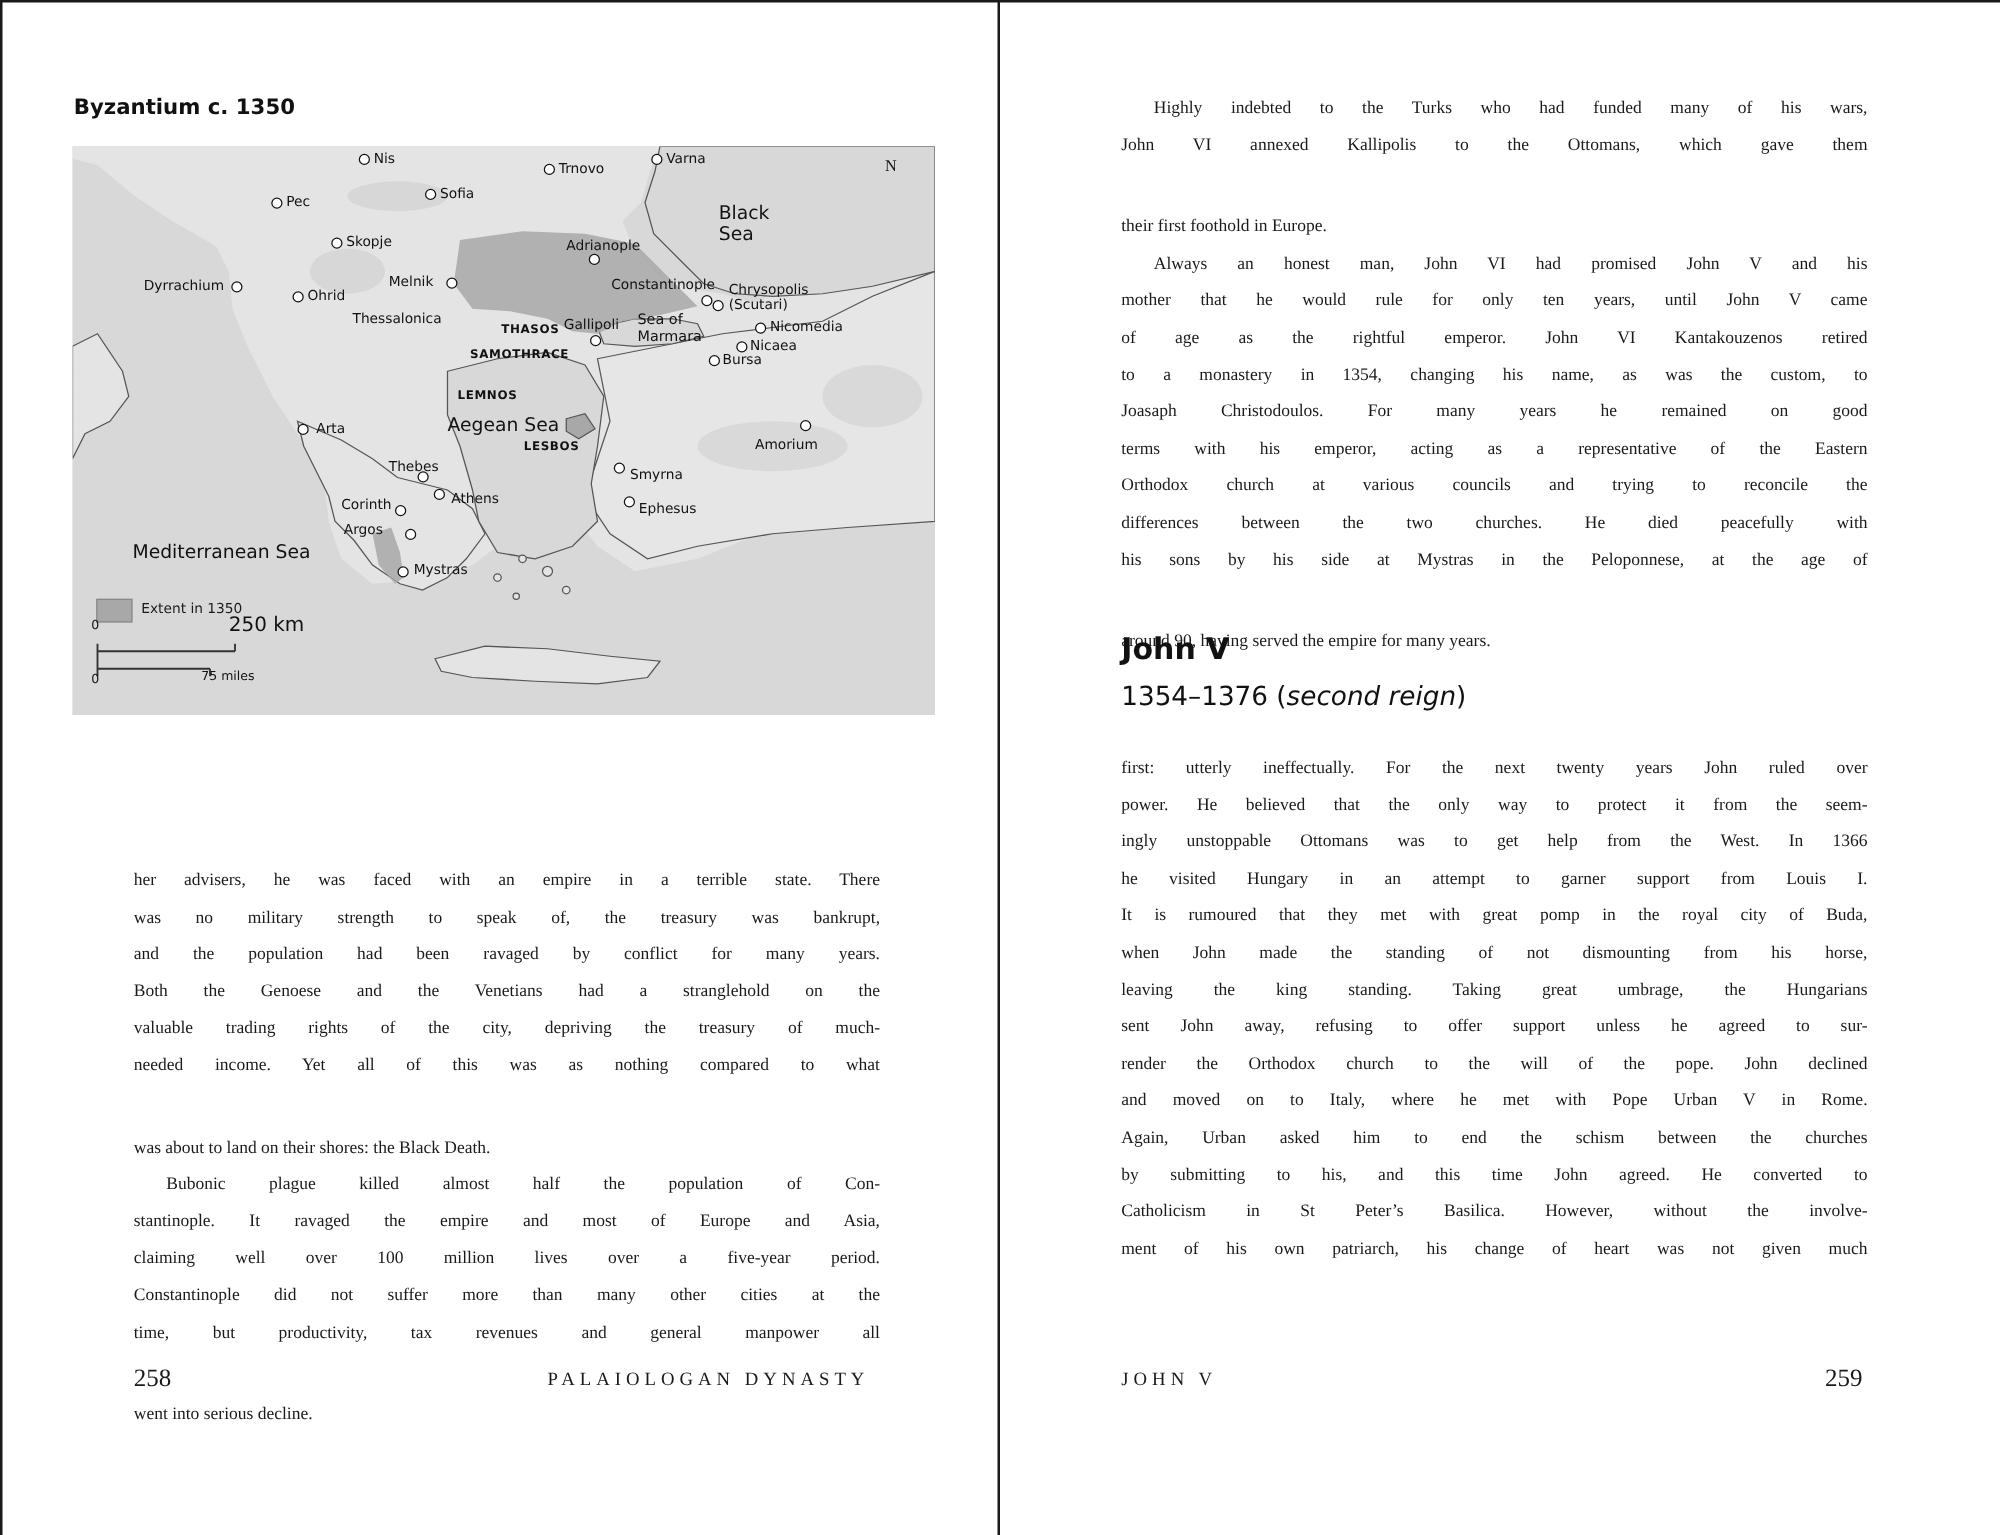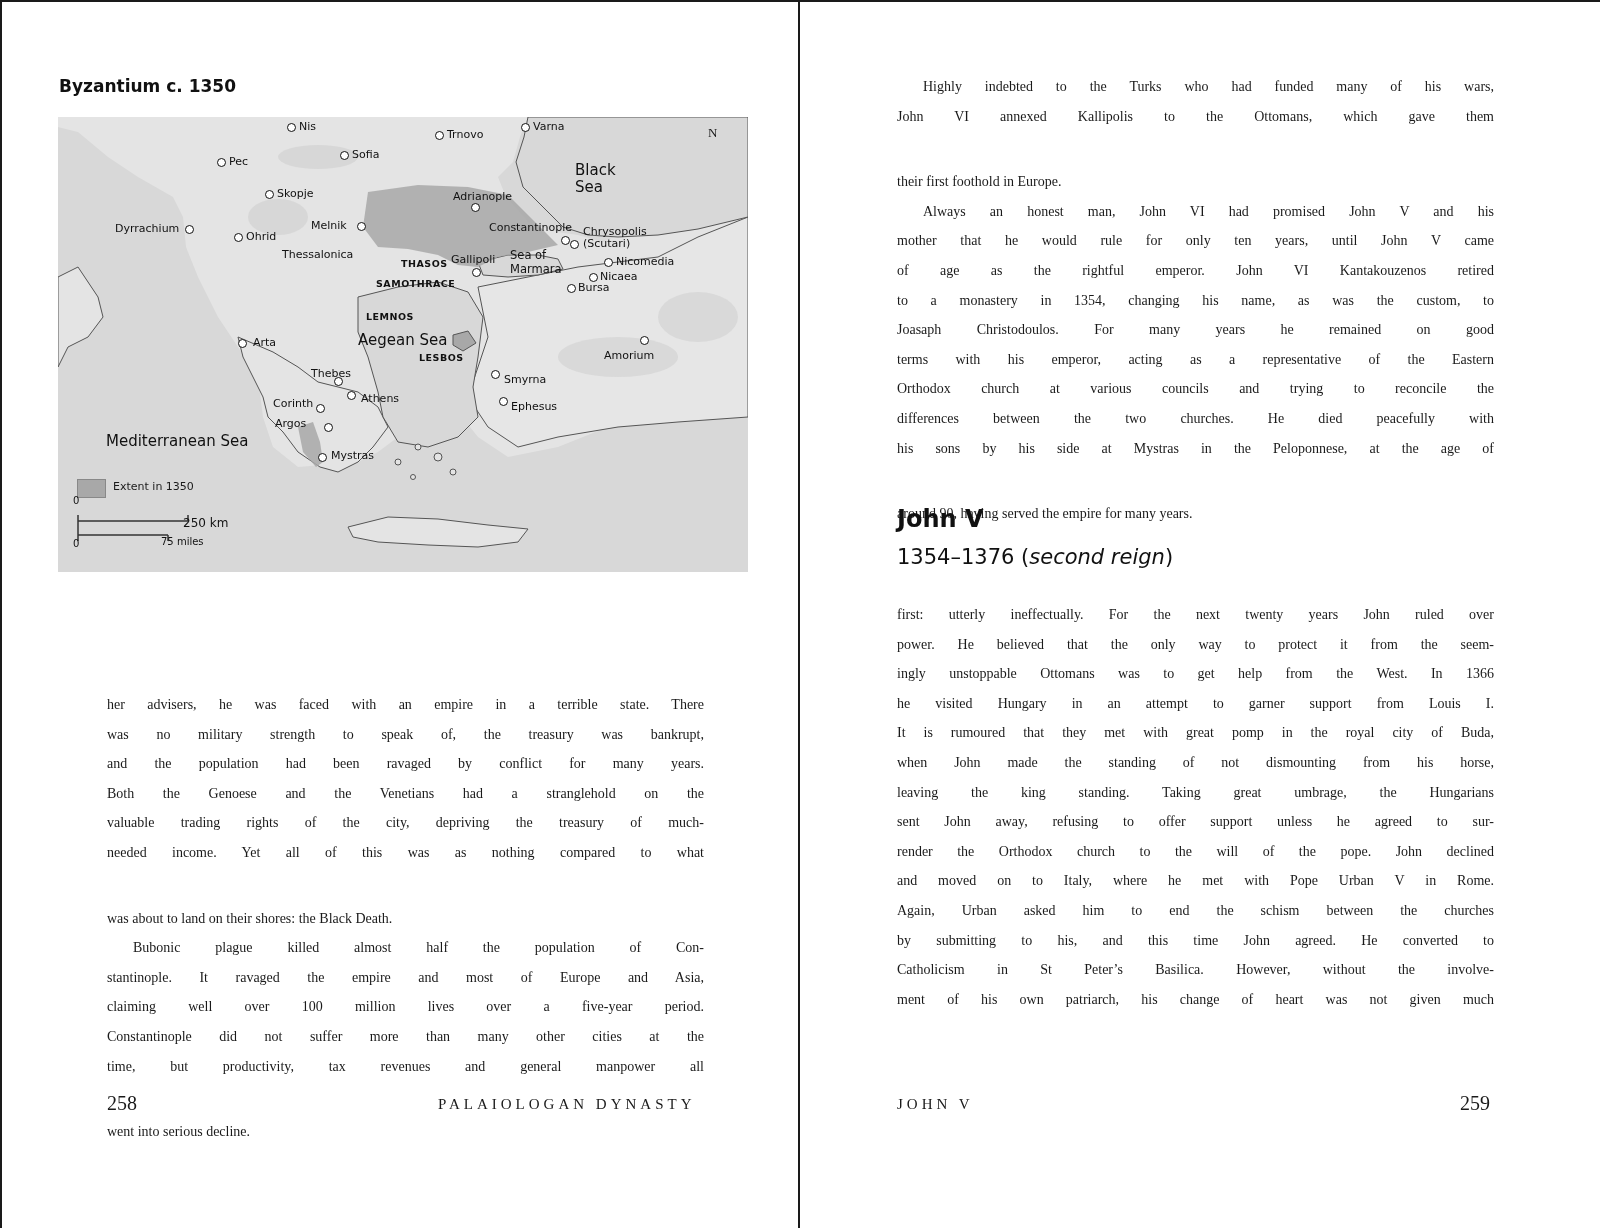--- a/index.html
+++ b/index.html
@@ -182,21 +182,21 @@
     <div class="city-dot" style="left:266px;top:306px;"></div>
     <div class="map-label" style="left:217px;top:300px;">Argos</div>
 
     <div class="city-dot" style="left:260px;top:336px;"></div>
     <div class="map-label" style="left:273px;top:332px;">Mystras</div>
 
     <div class="legend-swatch"></div>
     <div class="legend-text">Extent in 1350</div>
 
     <div class="map-label" style="left:15px;top:378px;font-size:10px;">0</div>
-    <div class="map-label" style="left:125px;top:399px;font-size:12px;">250 km</div>
+    <div class="map-label" style="left:125px;top:373px;font-size:16px;">250 km</div>
     <div class="map-label" style="left:15px;top:421px;font-size:10px;">0</div>
     <div class="map-label" style="left:103px;top:419px;font-size:10px;">75 miles</div>
   </div>
 
   <div class="body-text left-body">
     <span class="line">her advisers, he was faced with an empire in a terrible state. There</span>
     <span class="line">was no military strength to speak of, the treasury was bankrupt,</span>
     <span class="line">and the population had been ravaged by conflict for many years.</span>
     <span class="line">Both the Genoese and the Venetians had a stranglehold on the</span>
     <span class="line">valuable trading rights of the city, depriving the treasury of much-</span>

